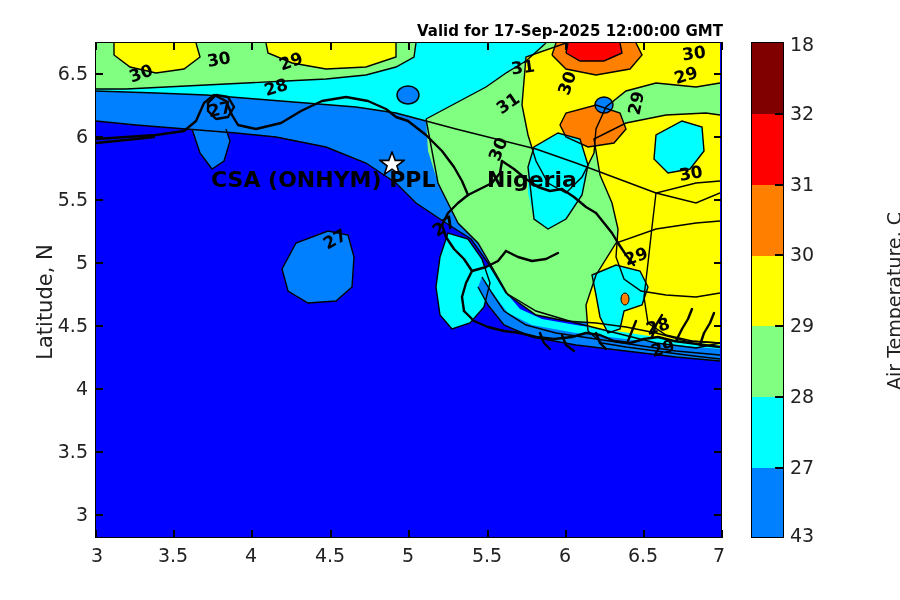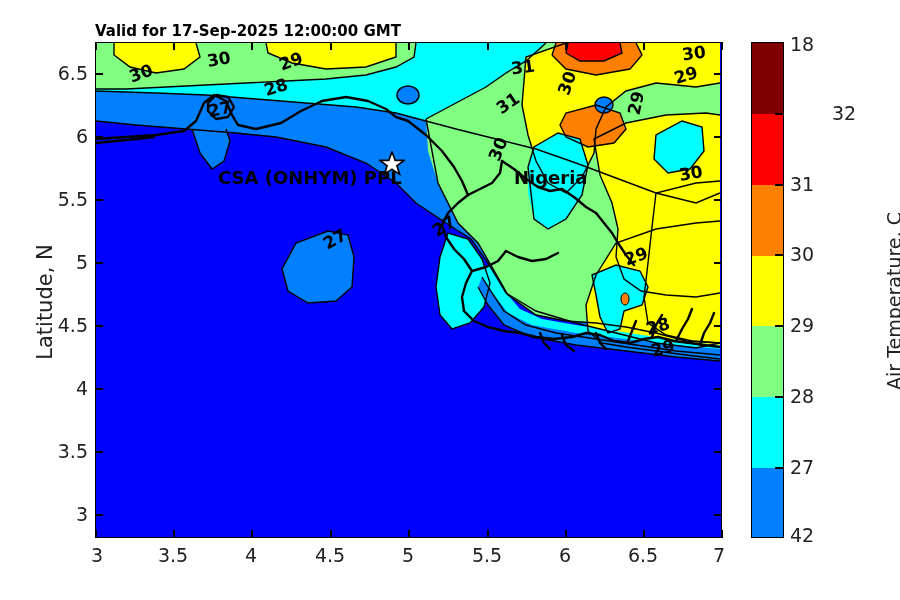--- a/index.html
+++ b/index.html
@@ -6,21 +6,21 @@
   body{
     width:900px;height:600px;background:#ffffff;
     font-family:"DejaVu Sans", sans-serif;
     overflow:hidden;position:relative;
   }
   #root{position:absolute;left:0;top:0;width:900px;height:600px;}
 
   
   .title{
     position:absolute;left:95px;top:22px;width:628px;
-    text-align:left;font-size:15px;font-weight:bold;color:#000;
+    text-align:right;font-size:15px;font-weight:bold;color:#000;
     letter-spacing:0px;white-space:nowrap;
   }
 
   
   .plot{
     position:absolute;left:95px;top:42px;width:627px;height:496px;
     border:1.5px solid #000;box-sizing:border-box;overflow:hidden;
     background:#0000ff;
   }
   .plot svg{position:absolute;left:0;top:0;}
@@ -61,23 +61,22 @@
   }
   .cbtickmark{position:absolute;left:775px;width:9px;height:1.5px;background:#000;}
   .cblabel{
     position:absolute;left:744px;top:290px;width:300px;text-align:center;
     font-size:19px;color:#222;transform:rotate(-90deg);
     transform-origin:center center;white-space:nowrap;
   }
 
   
   .maptext{
-    position:absolute;font-size:18px;font-weight:bold;color:#000;
+    position:absolute;font-size:22px;font-weight:bold;color:#000;
     white-space:nowrap;
-    margin-left:7px;
   }
   .clabel{
     position:absolute;font-size:17px;font-weight:bold;color:#000;
     white-space:nowrap;transform-origin:center center;
   }
 </style>
 </head>
 <body>
 
 <div id="root">
@@ -273,21 +272,21 @@
       <div class="clabel" style="left:550px;top:273px;transform:rotate(-16deg);">28</div>
       <div class="clabel" style="left:555px;top:295px;transform:rotate(-16deg);">29</div>
     </div>
 
     <svg class="starmark" width="26" height="26" viewBox="0 0 26 26" style="position:absolute;left:283px;top:108px;">
       <polygon points="13,1 16.2,9.4 25,9.4 17.9,14.8 20.6,23.4 13,18.2 5.4,23.4 8.1,14.8 1,9.4 9.8,9.4" fill="#ffffff" stroke="#000000" stroke-width="1.6"></polygon>
     </svg>
 
     <div class="maptext" style="left:115px;top:124px;">CSA (ONHYM) PPL</div>
 
-    <div class="maptext" style="left:411px;top:124px;">Nigeria</div>
+    <div class="maptext" style="left:391px;top:124px;">Nigeria</div>
   </div>
 
   <div>
     <div class="tmark" style="left:95px;top:73px;width:8px;height:1.5px;"></div>
     <div class="tmark" style="left:95px;top:136px;width:8px;height:1.5px;"></div>
     <div class="tmark" style="left:95px;top:199px;width:8px;height:1.5px;"></div>
     <div class="tmark" style="left:95px;top:262px;width:8px;height:1.5px;"></div>
     <div class="tmark" style="left:95px;top:325px;width:8px;height:1.5px;"></div>
     <div class="tmark" style="left:95px;top:388px;width:8px;height:1.5px;"></div>
     <div class="tmark" style="left:95px;top:451px;width:8px;height:1.5px;"></div>
@@ -363,24 +362,24 @@
     <div class="cbtickmark" style="top:113px;"></div>
     <div class="cbtickmark" style="top:184px;"></div>
     <div class="cbtickmark" style="top:254px;"></div>
     <div class="cbtickmark" style="top:325px;"></div>
     <div class="cbtickmark" style="top:396px;"></div>
     <div class="cbtickmark" style="top:467px;"></div>
   </div>
 
   <div>
     <div class="cbtick" style="top:44px;">18</div>
-    <div class="cbtick" style="top:113px;margin-left:42px;">32</div>
+    <div class="cbtick" style="top:113px;">32</div>
     <div class="cbtick" style="top:184px;">31</div>
     <div class="cbtick" style="top:254px;">30</div>
     <div class="cbtick" style="top:325px;">29</div>
     <div class="cbtick" style="top:396px;">28</div>
     <div class="cbtick" style="top:467px;">27</div>
-    <div class="cbtick" style="top:535px;">42</div>
+    <div class="cbtick" style="top:535px;">43</div>
   </div>
 
   <div class="cblabel">Air Temperature, C</div>
 
 </div>
 
 </body></html>

